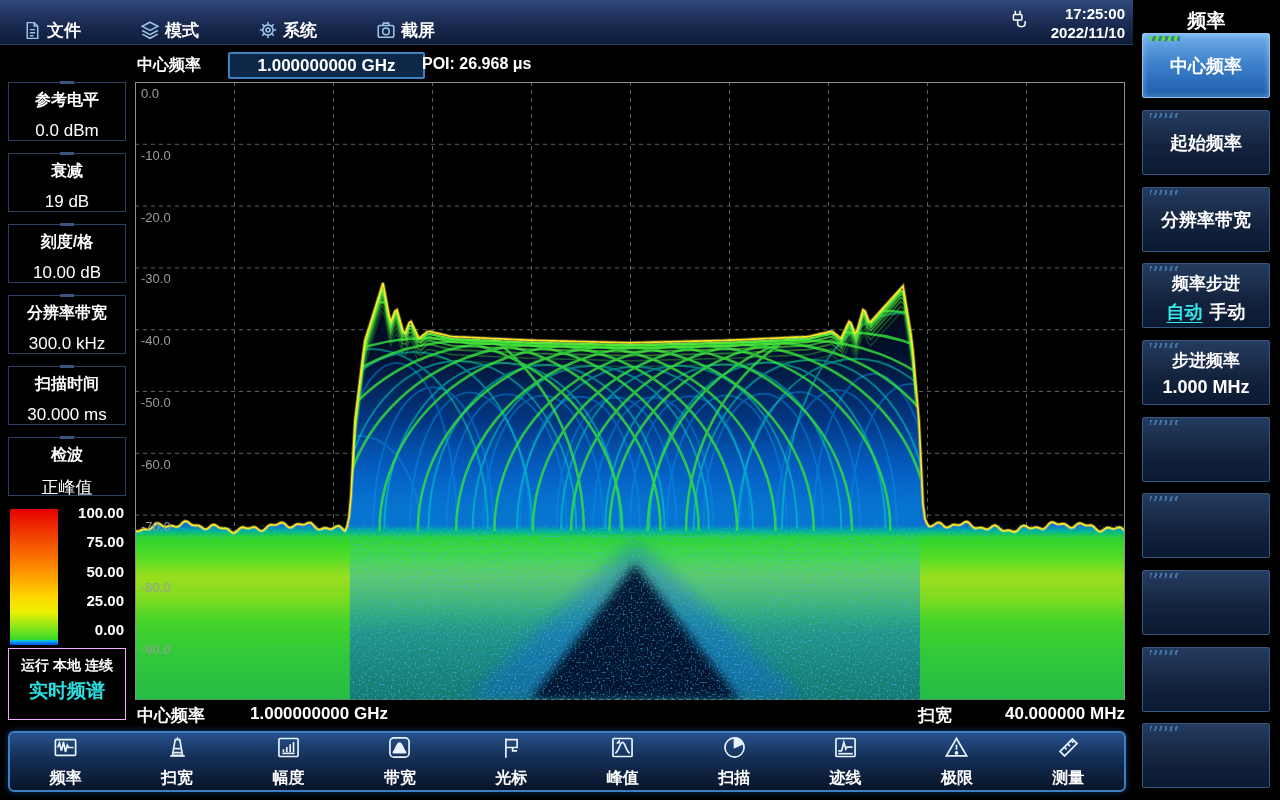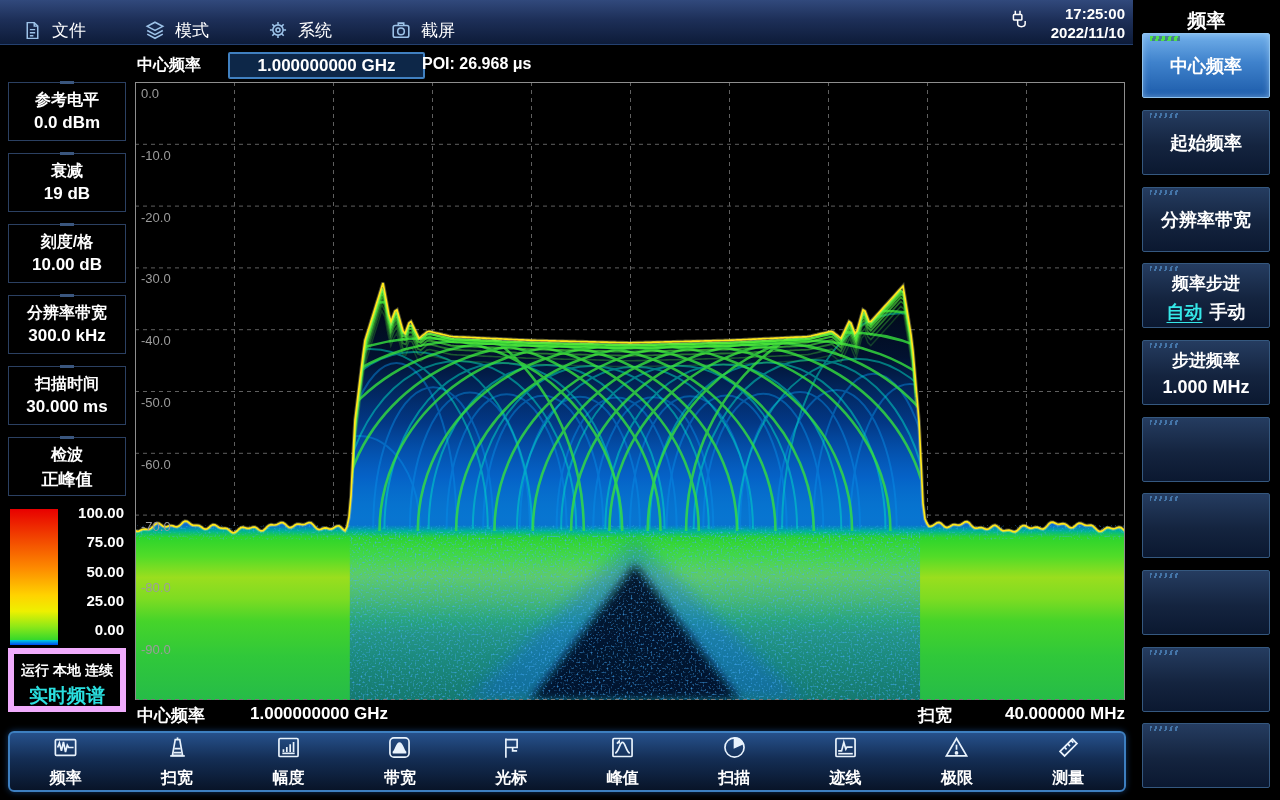--- a/index.html
+++ b/index.html
@@ -4,21 +4,21 @@
 <style>
   * { margin:0; padding:0; box-sizing:border-box; }
   html,body { width:1280px; height:800px; background:#000; overflow:hidden;
     font-family:"Liberation Sans","DejaVu Sans",sans-serif; }
   #stage { position:relative; width:1280px; height:800px; background:#000; }
 
   
   #topbar { position:absolute; left:0; top:0; width:1133px; height:45px;
     background:linear-gradient(180deg,#31497c 0%,#1d2f58 45%,#0d1b38 100%);
     border-bottom:1px solid #24406f; display:flex; align-items:center; }
-  .menu-item { display:flex; align-items:center; gap:9px; color:#fff; font-weight:normal;
+  .menu-item { display:flex; align-items:center; gap:4px; color:#fff; font-weight:bold;
     font-size:17px; margin-left:22px; margin-right:36px; cursor:default;margin-top:16px; }
   .menu-item svg { display:block; }
   #topbar-right { position:absolute; right:8px; top:0; height:45px; display:flex; align-items:center; gap:16px; }
   #datetime { text-align:right; color:#fff; font-weight:bold; font-size:15px; line-height:19px; }
 
   
   #sidebar-right { position:absolute; left:1133px; top:0; width:147px; height:800px; background:#000; }
   #freq-title { margin-top:8px; text-align:center; color:#fff; font-weight:bold; font-size:19px; }
   .sbtn { position:absolute; left:9px; width:128px; height:65px; border:1px solid #35587f; border-radius:2px;
     background:linear-gradient(180deg,#24395c 0%,#142档okay#0 0%); cursor:pointer; }
@@ -33,34 +33,34 @@
   .sbtn-rows { position:absolute; left:0; right:0; top:8px; text-align:center; color:#fff; font-weight:bold; font-size:17px; }
   .sbtn-opts { margin-top:5px; display:flex; justify-content:center; gap:7px; font-size:18px; }
   .opt.active { color:#35e8e8; text-decoration:underline; text-underline-offset:4px; }
   .sbtn-value { margin-top:5px; font-size:18px; }
 
   
   .lbox { position:absolute; left:8px; width:118px; height:59px; border:1px solid #2b4062;
     background:#000; text-align:center; color:#fff; }
   .lnotch { position:absolute; top:-2px; left:50%; margin-left:-7px; width:14px; height:3px; background:#3a5largeblue; background:#3a567e; }
   .lbox-label { margin-top:7px; font-weight:bold; font-size:16px; }
-  .lbox-value { margin-top:2px; font-weight:bold; font-size:17px; }
+  .lbox-value { margin-top:10px; font-weight:normal; font-size:17px; }
 
   
   #color-bar { position:absolute; left:10px; top:509px; width:48px; height:131px;
     background:linear-gradient(180deg,#e80000 0%,#f24400 22%,#fd8a00 45%,#ffd300 66%,#eef000 78%,#8ce818 90%,#34d82c 100%); }
   #color-bar-strip { position:absolute; left:10px; top:640px; width:48px; height:5px;
     background:linear-gradient(180deg,#00d0e0 0%,#0048f0 100%); }
   #color-labels { position:absolute; left:60px; top:504px; width:64px; height:134px;
     display:flex; flex-direction:column; justify-content:space-between; }
   #color-labels div { color:#fff; font-weight:bold; font-size:15px; text-align:right; }
 
   
-  #run-box { position:absolute; left:8px; top:648px; width:118px; height:64px;
-    border:6px solid #f0abfc; background:#000; text-align:center; }
+  #run-box { position:absolute; left:8px; top:648px; width:118px; height:72px;
+    border:1px solid #f0abfc; background:#000; text-align:center; }
   #run-status { margin-top:8px; color:#fff; font-weight:bold; font-size:14px; }
   #run-mode { margin-top:3px; color:#2ae0e0; font-weight:bold; font-size:19px; }
 
   
   #hdr-label { position:absolute; left:137px; top:55px; color:#fff; font-weight:bold; font-size:16px; }
   #hdr-input { position:absolute; left:228px; top:52px; width:197px; height:27px;
     background:#0d2748; border:2px solid #4080c0; border-radius:2px;
     color:#fff; font-weight:bold; font-size:17px; text-align:center; line-height:23px; }
   #hdr-poi { position:absolute; left:422px; top:55px; color:#fff; font-weight:bold; font-size:16px; }
 

